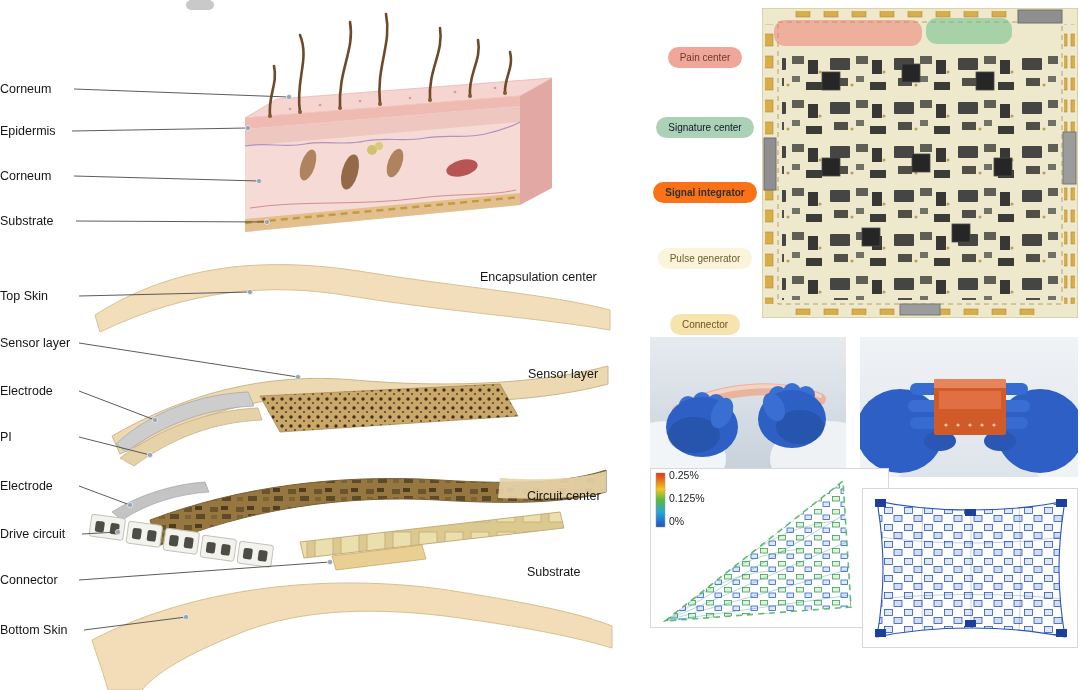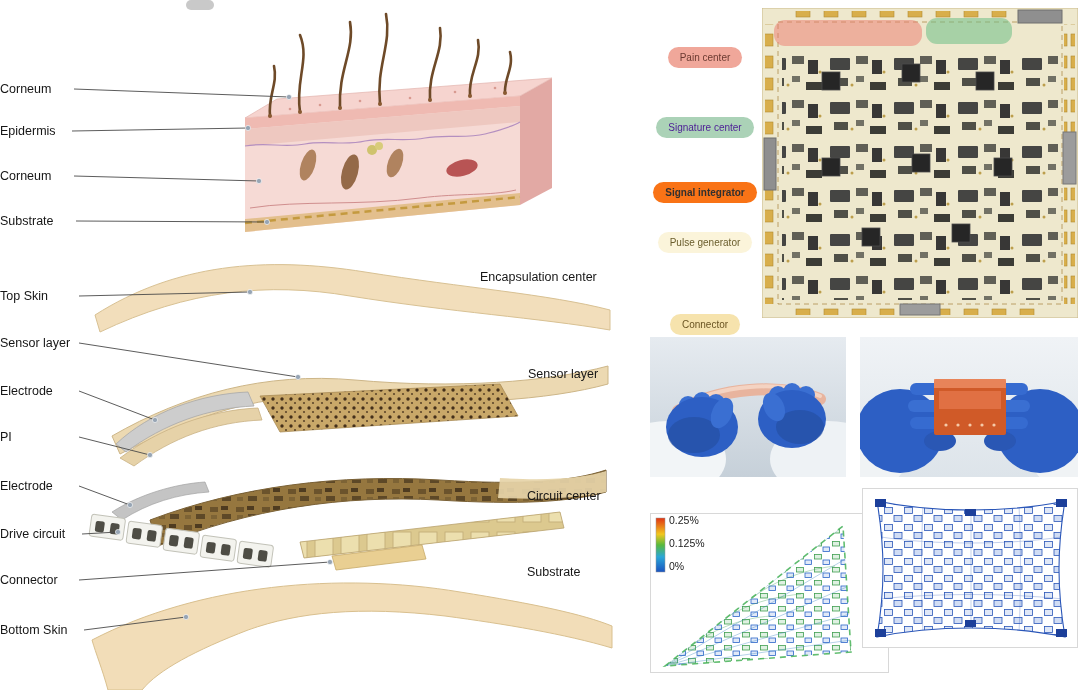--- a/index.html
+++ b/index.html
@@ -4,21 +4,21 @@
 <style>
   html,body{margin:0;padding:0;background:#fff;}
   .stage{position:relative;width:1080px;height:690px;background:#fff;overflow:hidden;
          font-family:"Liberation Sans",sans-serif;}
   .art{position:absolute;left:0;top:0;pointer-events:none;}
   .lbl{position:absolute;font-size:12.5px;color:#161616;line-height:16px;white-space:nowrap;}
   .lbl.left{left:0;width:76px;text-align:left;}
   .badge{position:absolute;left:647px;width:116px;display:flex;justify-content:center;}
   .badge span{font-size:10px;padding:5px 12px;border-radius:15px;color:#3c3c3c;white-space:nowrap;margin-top:32px;}
   .b0 span{background:#f0a79a;color:#6b3a31;}
-  .b1 span{background:#abd2b7;color:#4c1d95;}
+  .b1 span{background:#abd2b7;color:#0f172a;}
   .b2 span{background:#f97316;color:#303030;font-weight:bold;}
   .b3 span{background:#fbf4da;color:#6a5d2c;}
   .b4 span{background:#f6e3ad;color:#6a5422;}
   .panel{position:absolute;}
   .map{background:#fff;border:1px solid #d8d8d8;box-sizing:border-box;}
   .tick{position:absolute;font-size:10.5px;color:#222;white-space:nowrap;}
 </style>
 </head>
 <body>
 
@@ -201,21 +201,21 @@
 
   <div class="badge b0" style="top:15px">
       <span>Pain center</span>
     </div>
   <div class="badge b1" style="top:85px">
       <span>Signature center</span>
     </div>
   <div class="badge b2" style="top:150px">
       <span>Signal integrator</span>
     </div>
-  <div class="badge b3" style="top:200px">
+  <div class="badge b3" style="top:216px">
       <span>Pulse generator</span>
     </div>
   <div class="badge b4" style="top:282px">
       <span>Connector</span>
     </div>
 
   <div class="panel" style="left:762px;top:8px;width:316px;height:310px">
     <svg width="316" height="310" viewBox="0 0 316 310">
       <defs>
         <pattern id="goldV" width="14" height="22" patternUnits="userSpaceOnUse">
@@ -324,21 +324,21 @@
         <rect x="79" y="54" width="62" height="18" fill="#e4764a" opacity="0.8"></rect>
         <circle cx="86" cy="88" r="1.6" fill="#f5c9a8"></circle>
           <circle cx="98" cy="88" r="1.6" fill="#f5c9a8"></circle>
         <circle cx="110" cy="88" r="1.6" fill="#f5c9a8"></circle>
           <circle cx="122" cy="88" r="1.6" fill="#f5c9a8"></circle>
         <circle cx="134" cy="88" r="1.6" fill="#f5c9a8"></circle>
       </g>
     </svg>
   </div>
 
-  <div class="panel map" style="left:650px;top:513px;width:239px;height:160px">
+  <div class="panel map" style="left:650px;top:468px;width:239px;height:160px">
     <svg width="203" height="158" viewBox="0 0 203 158">
       <defs>
         <linearGradient id="scaleG" x1="0" y1="0" x2="0" y2="1">
           <stop offset="0" stop-color="#e03413"></stop>
           <stop offset="0.3" stop-color="#f2c71e"></stop>
           <stop offset="0.5" stop-color="#57b93c"></stop>
           <stop offset="0.72" stop-color="#2aa7d8"></stop>
           <stop offset="1" stop-color="#1a53c0"></stop>
         </linearGradient>
         <pattern id="meshL" width="18" height="13" patternUnits="userSpaceOnUse">

